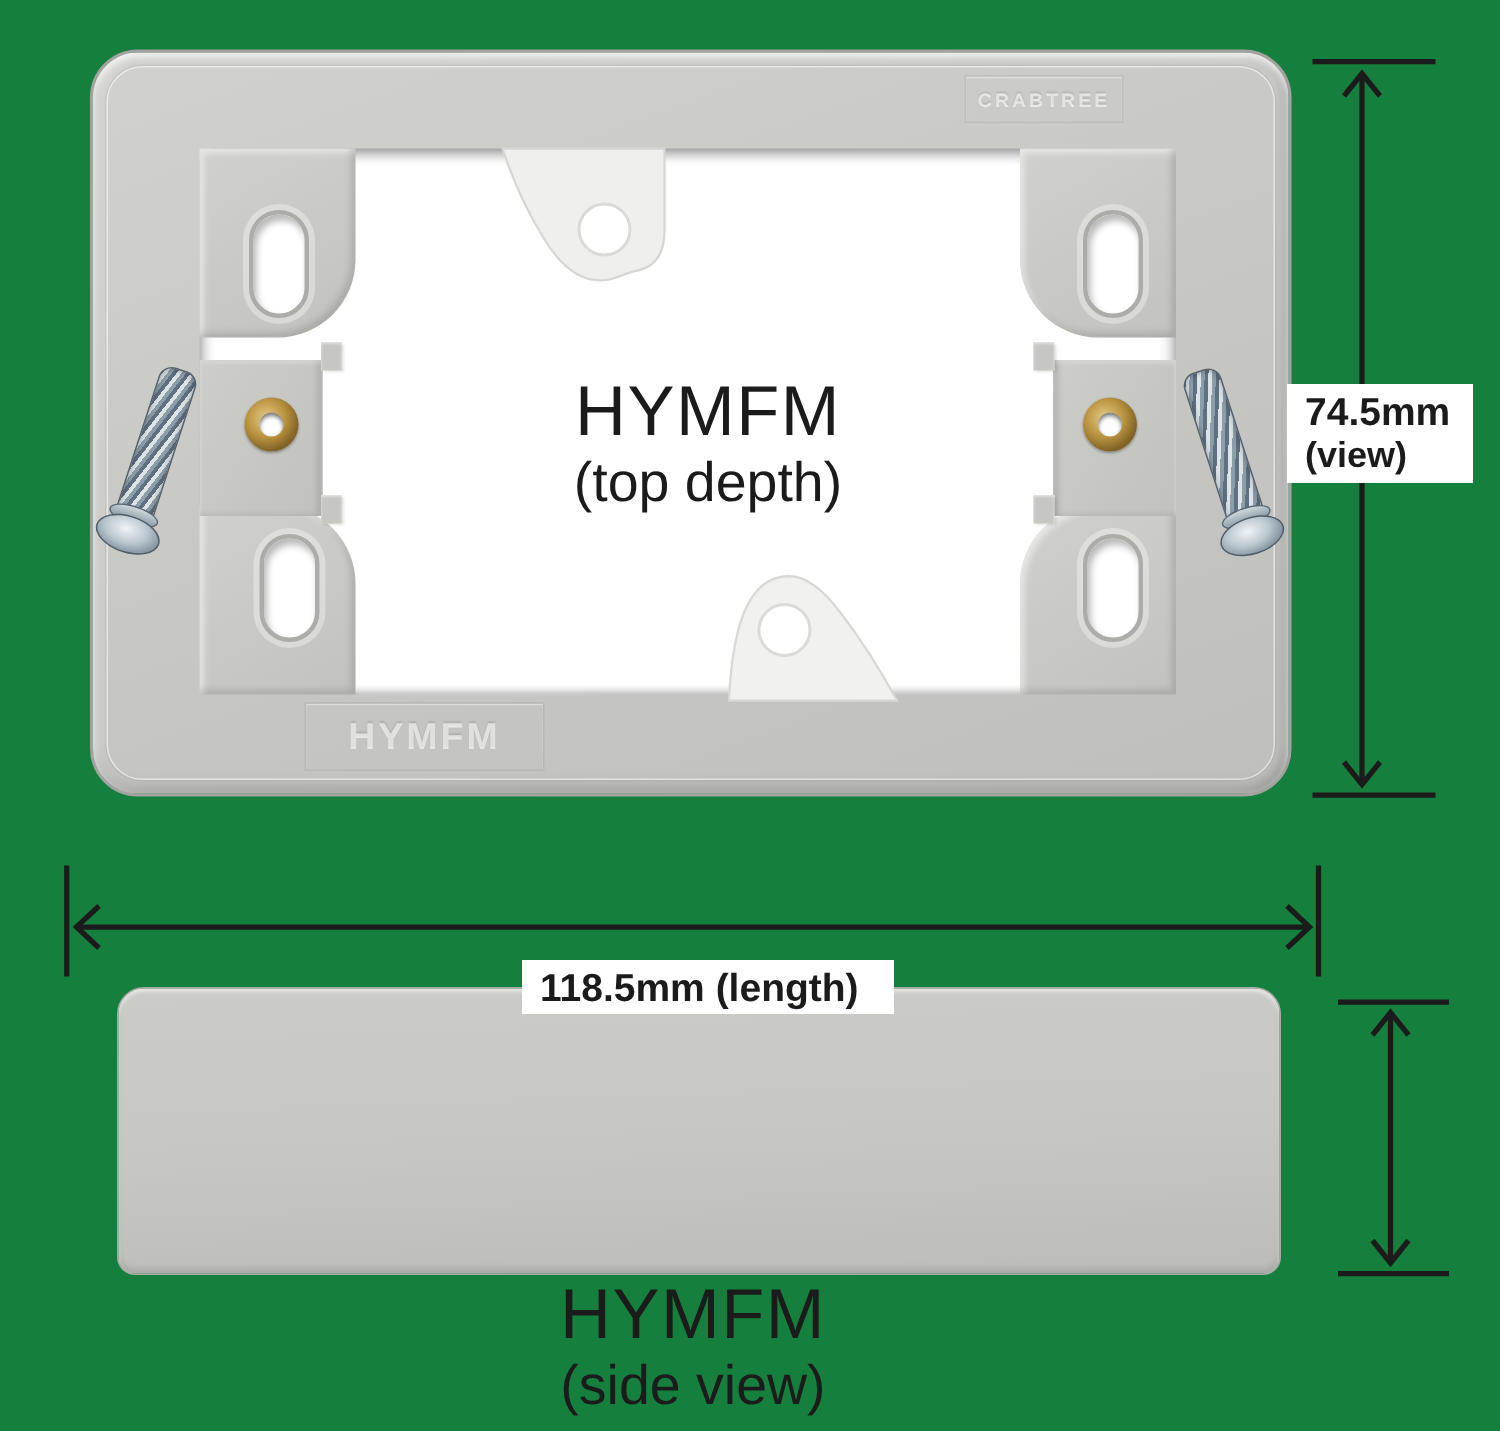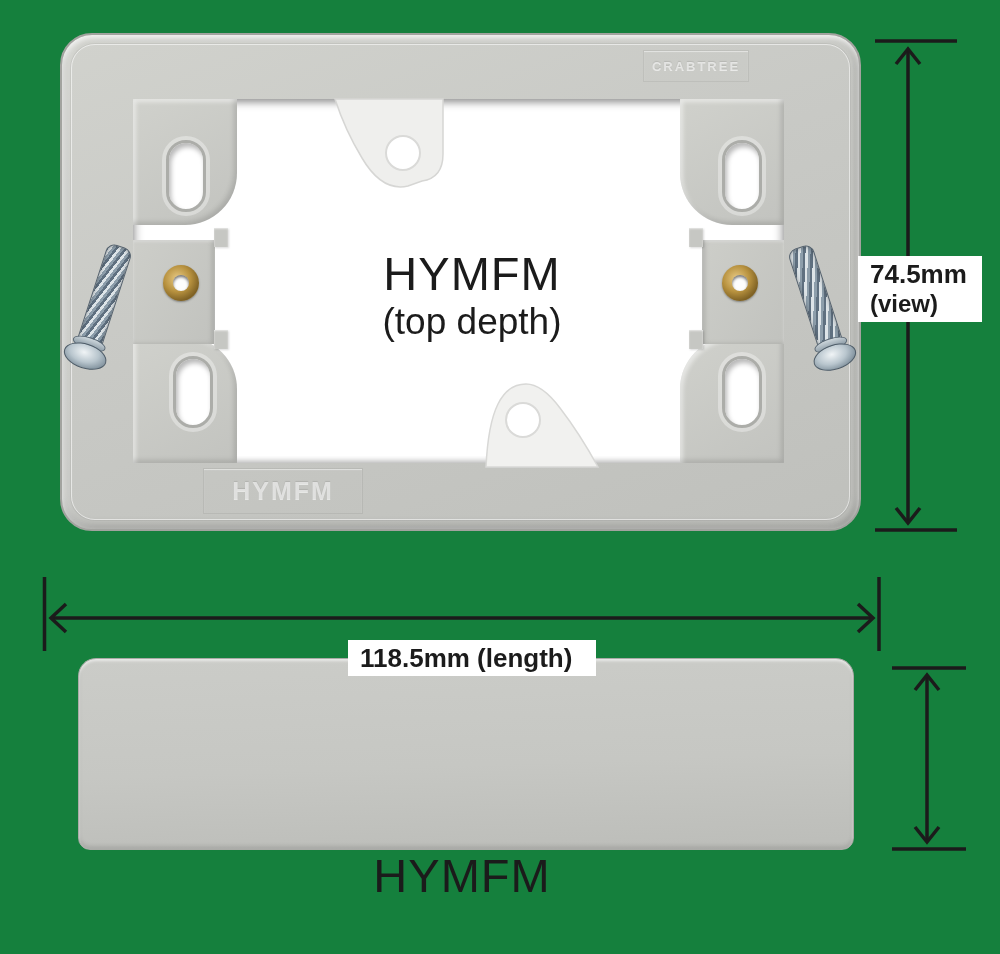--- a/index.html
+++ b/index.html
@@ -216,15 +216,16 @@
   <svg class="dim-svg" style="left:886px; top:660px;" width="104" height="196" viewBox="0 0 104 196">
     <path d="M6 8 H80"></path>
     <path d="M6 189 H80"></path>
     <path d="M41 16 V181"></path>
     <path d="M29 30 L41 15 L53 30"></path>
     <path d="M29 167 L41 182 L53 167"></path>
   </svg>
 
   <div class="view-label sv-label">
     <div class="title">HYMFM</div>
+    <div class="subtitle">(side view)</div>
   </div>
 
 </div>
 
 </body></html>

